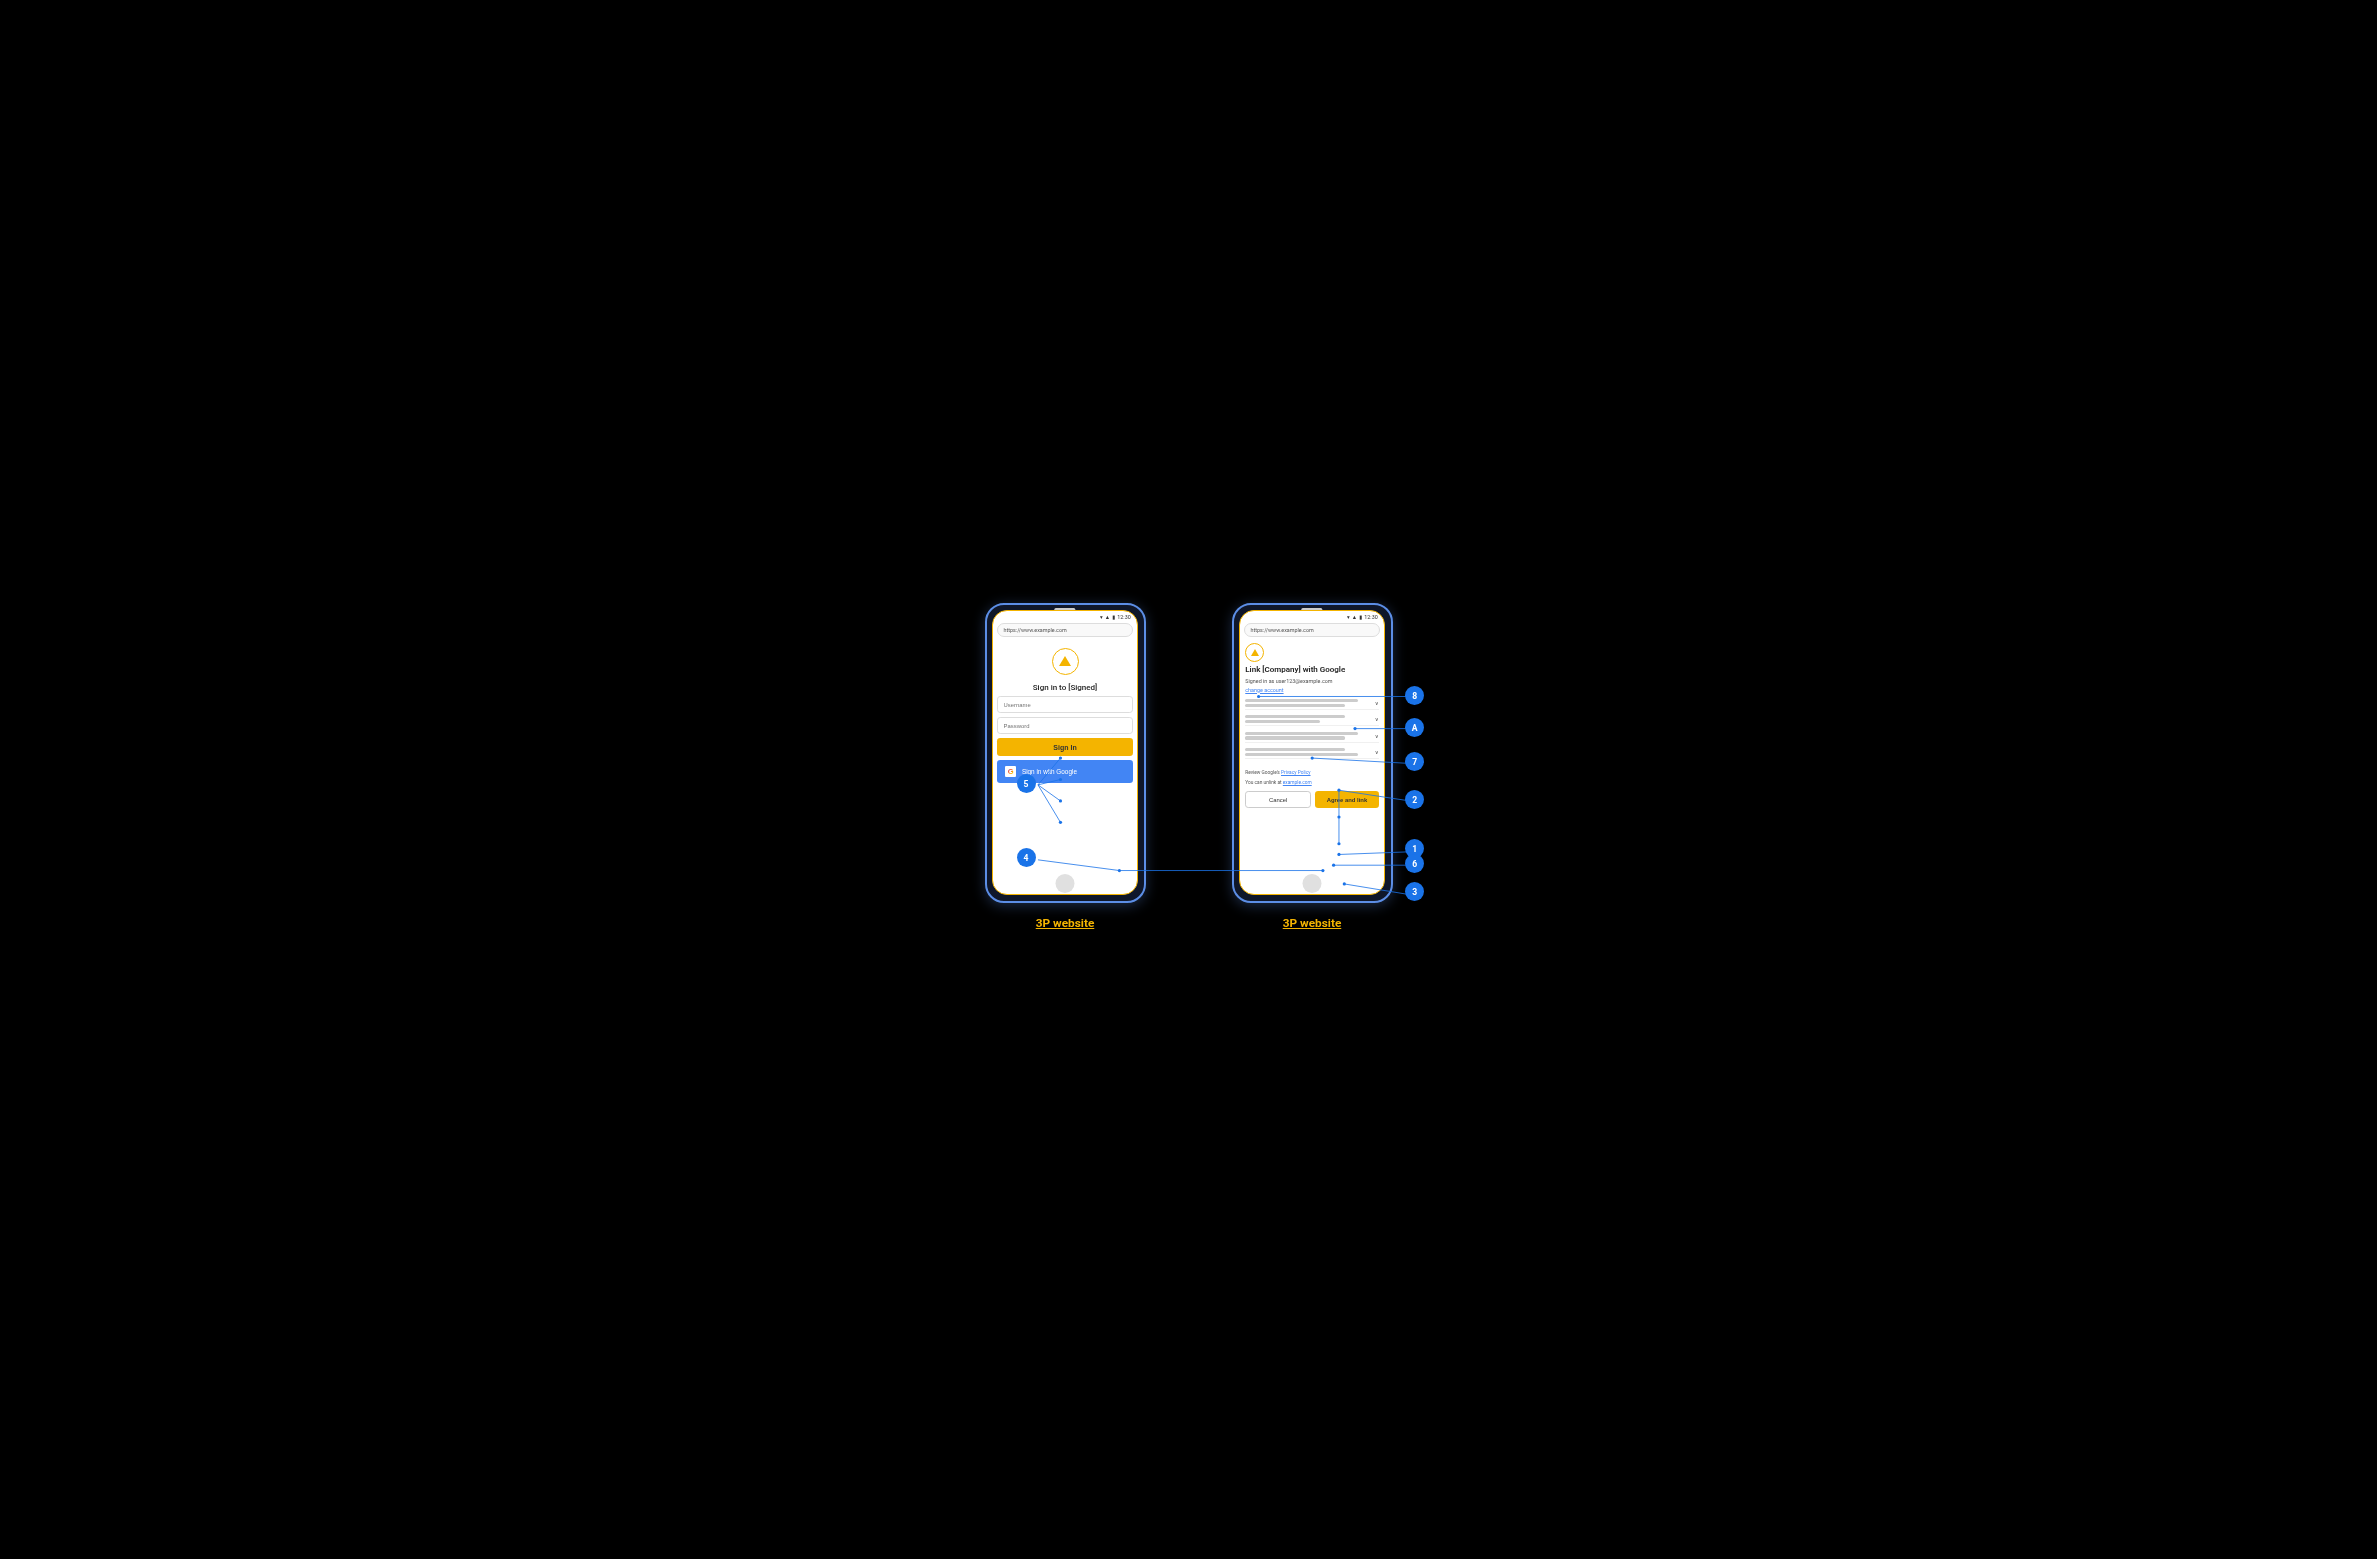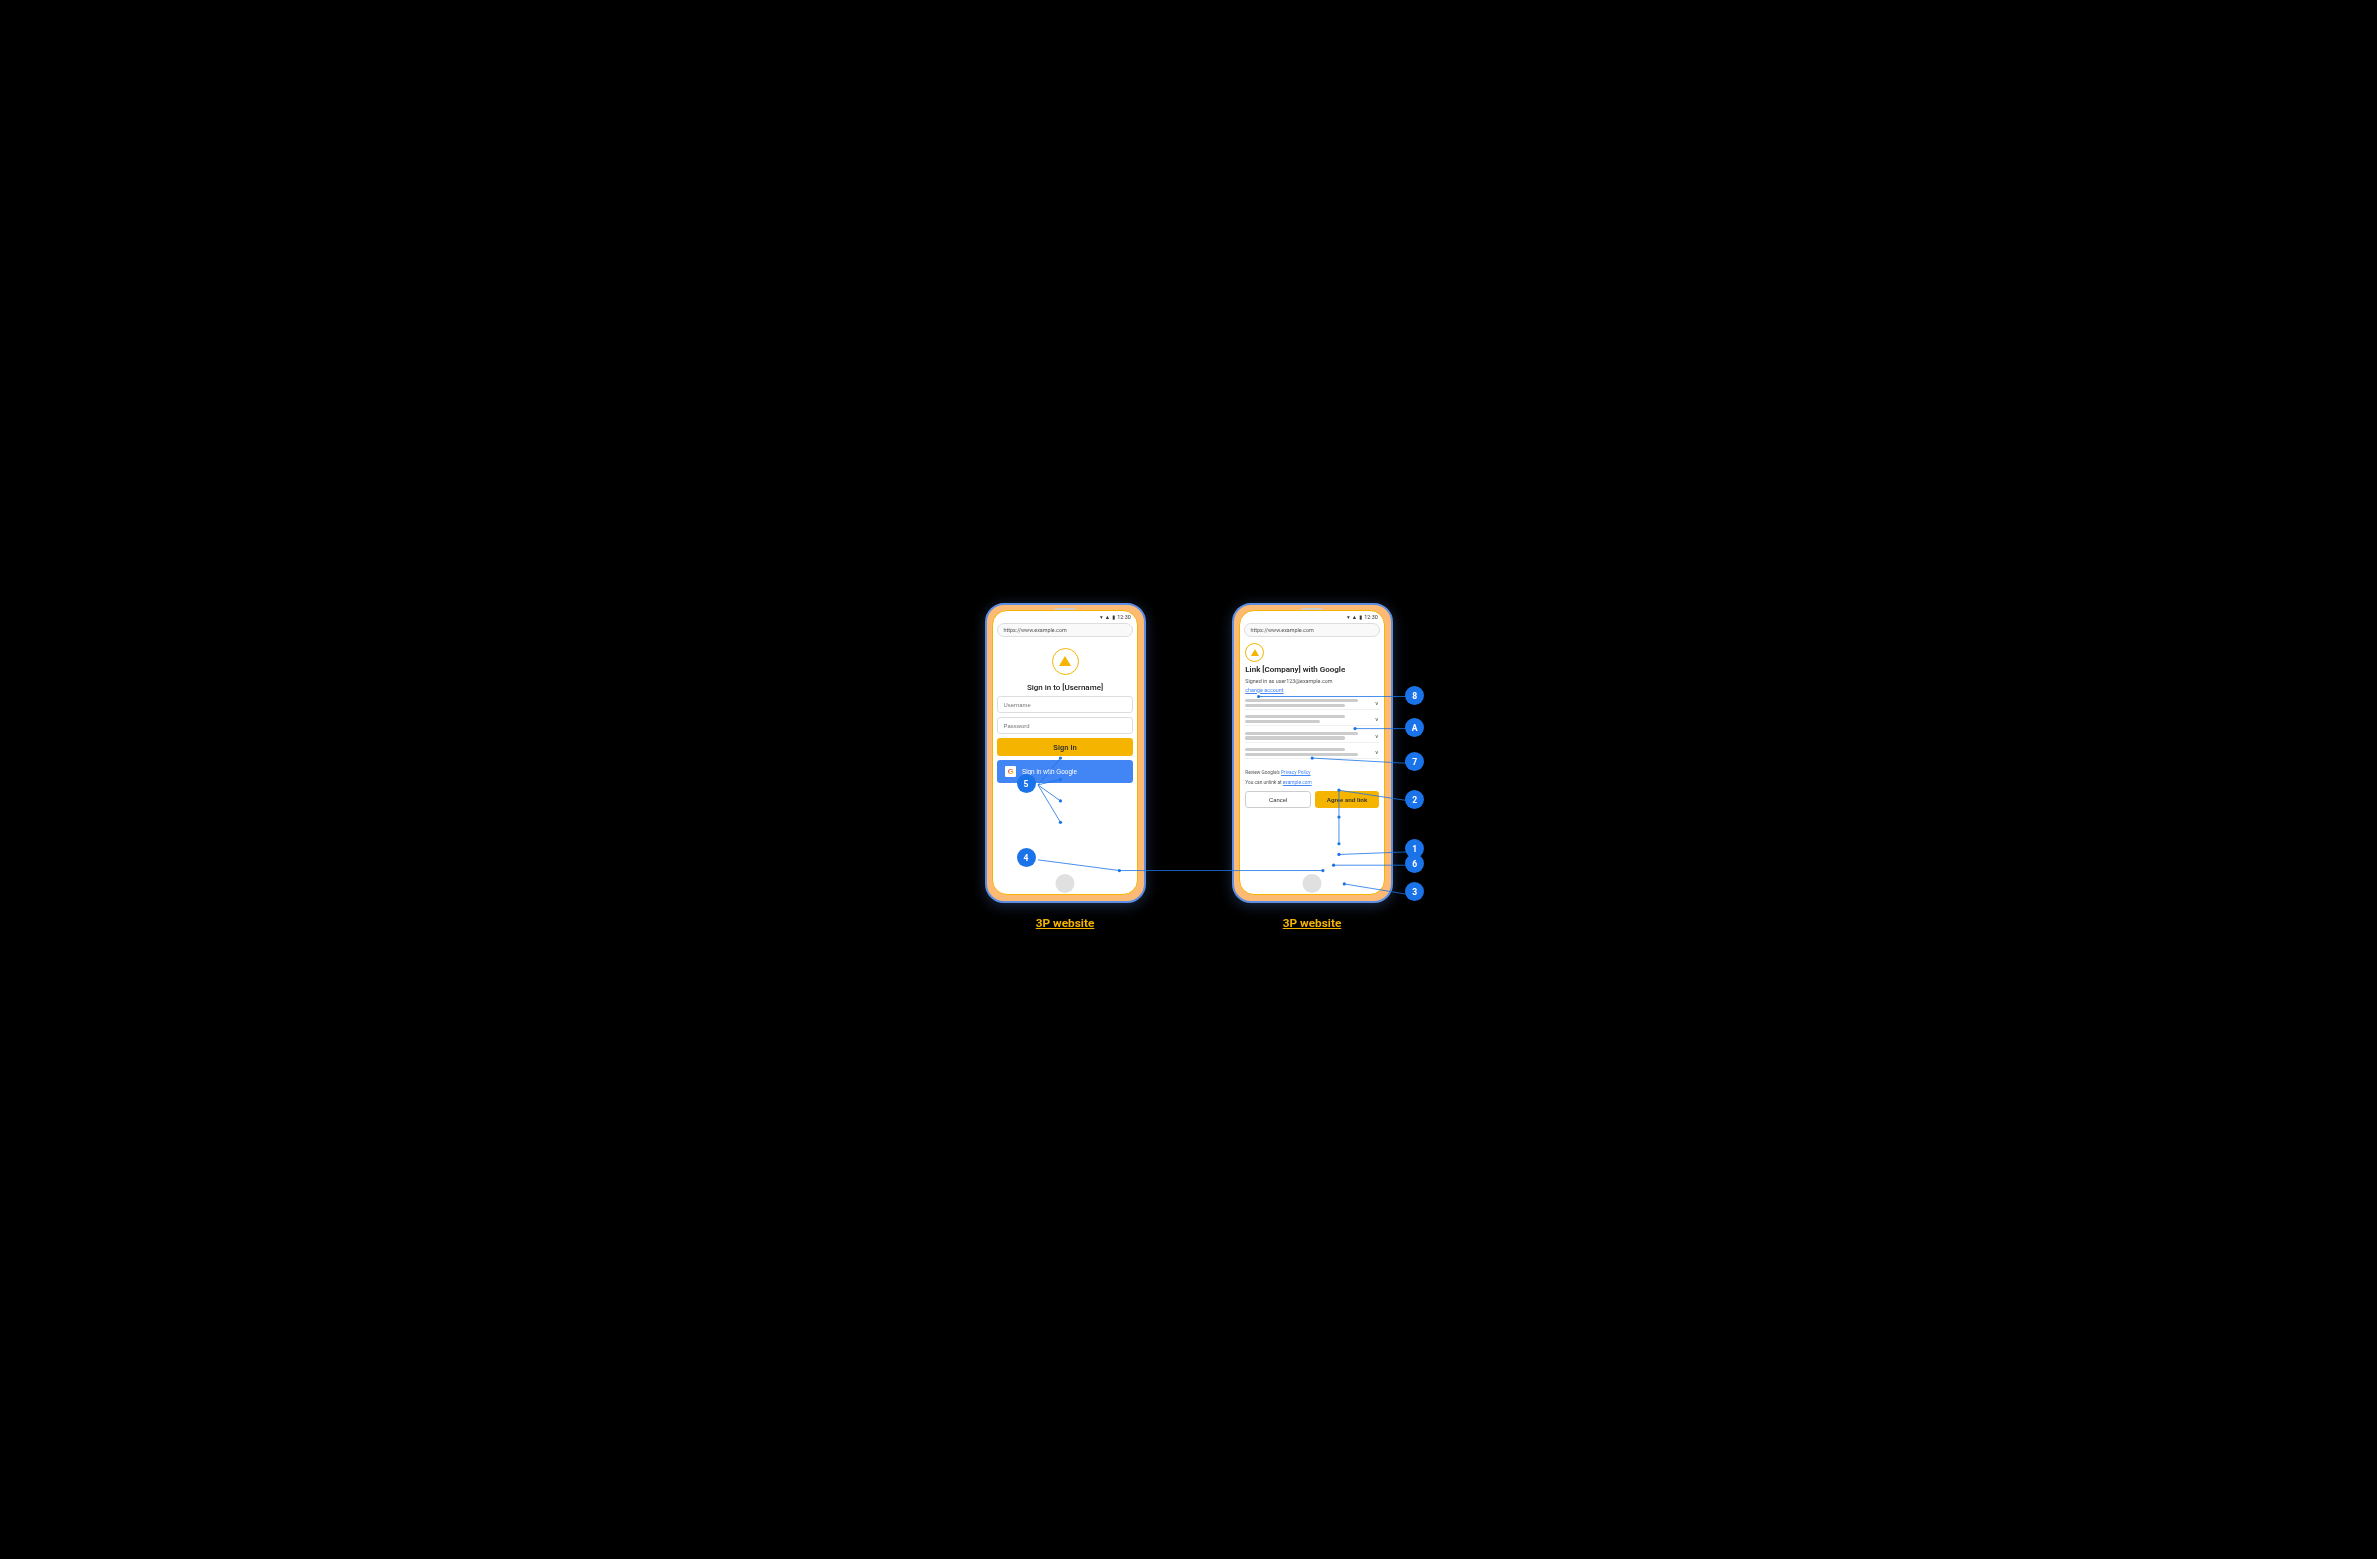--- a/index.html
+++ b/index.html
@@ -22,21 +22,21 @@
       margin-top: 13px;
       font-size: 11.8px;
       font-weight: 700;
       color: #F4B400;
       text-decoration: underline;
     }
     
     .phone {
       width: 161px;
       height: 300px;
-      background: #fdba74;
+      background: #0f172a;
       border-radius: 19px;
       border: 2.7px solid #5C8EE6;
       position: relative;
       overflow: hidden;
       box-shadow: 0 2.1px 13px rgba(92,142,230,0.3);
     }
     .phone-inner {
       border: 1.6px solid #F4B400;
       border-radius: 15px;
       margin: 5.4px;
@@ -361,21 +361,21 @@
           </div>
 
           <div class="url-bar">
             <span>https://www.example.com</span>
           </div>
 
           <div class="screen1-content">
             <div class="company-logo">
               <div class="company-logo-triangle"></div>
             </div>
-            <div class="screen-title">Sign in to [Username]</div>
+            <div class="screen-title">Sign in to [Signed]</div>
             <input class="input-field" type="text" placeholder="Username" style="">
             <input class="input-field" type="password" placeholder="Password" style="">
             <button class="sign-in-btn">Sign In</button>
             <button class="google-btn">
               <div class="google-icon-wrap">
                 <span class="google-g">G</span>
               </div>
               <span>Sign in with Google</span>
             </button>
           </div>

